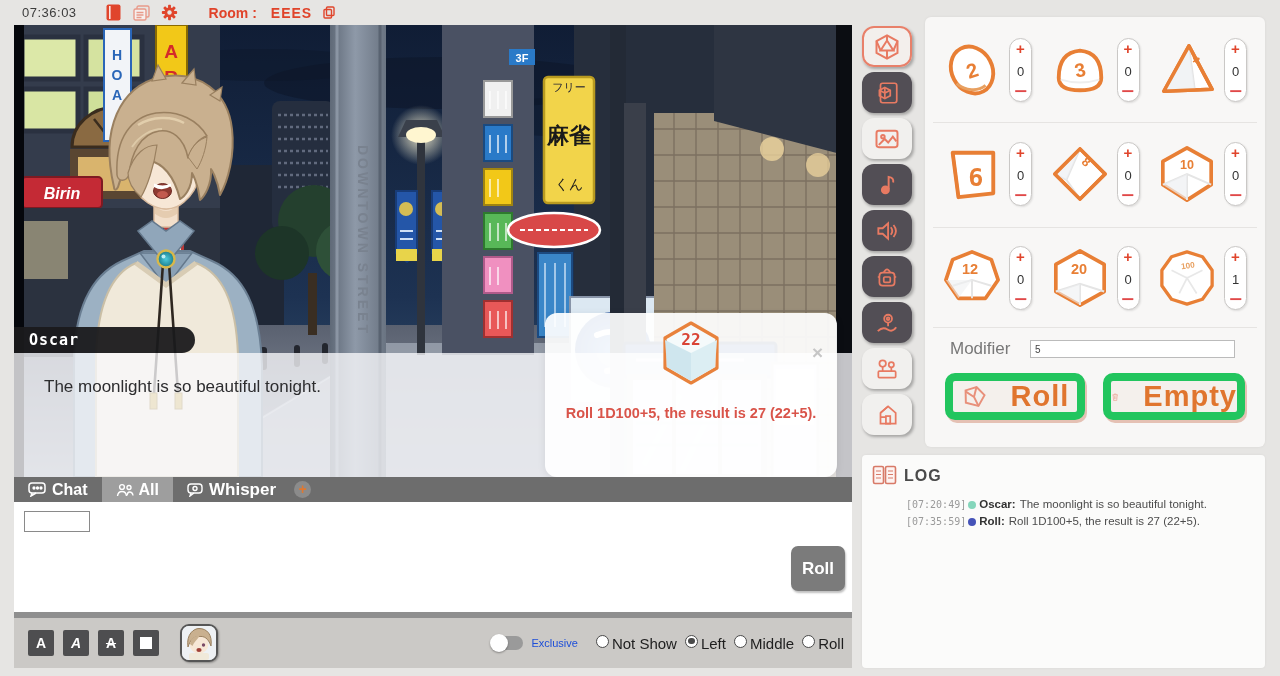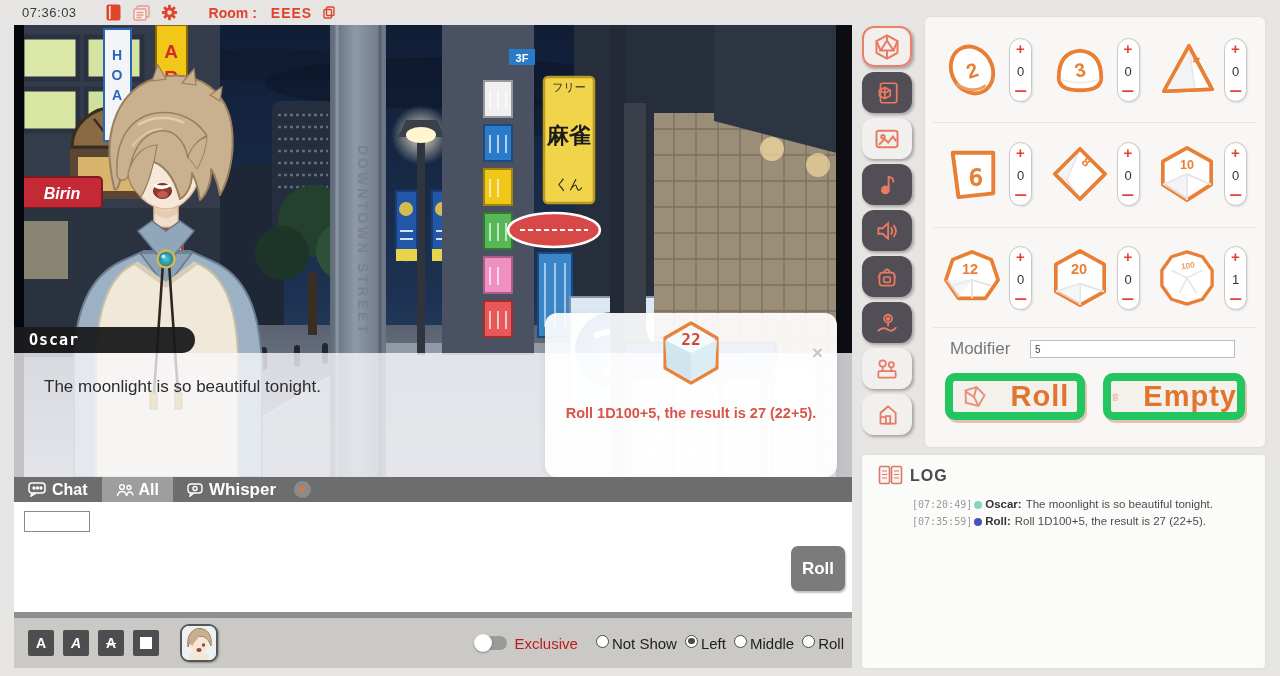--- a/index.html
+++ b/index.html
@@ -61,21 +61,21 @@
     display:flex; align-items:center; justify-content:center; }
   .fmt-btn.italic span { font-style:italic; }
   .fmt-btn.strike span { text-decoration:line-through; }
   .sq-icon { width:12px; height:12px; background:#fff; }
   .avatar { width:38px; height:38px; margin-left:12px; border:2px solid #565656; border-radius:9px;
     background:#eef1f4; overflow:hidden; cursor:pointer; box-shadow:1px 1px 2px rgba(0,0,0,.3); }
   .fmt-right { margin-left:auto; display:flex; align-items:center; gap:8px; padding-right:2px; }
   .toggle { width:31px; height:14px; border-radius:7px; background:#9a9a9a; position:relative; cursor:pointer; }
   .toggle .knob { position:absolute; left:-2px; top:-2px; width:18px; height:18px; border-radius:50%;
     background:#fff; box-shadow:0 1px 2px rgba(0,0,0,.35); }
-  .toggle-label { font-size:15px; color:#b91c1c; margin-right:10px; }
+  .toggle-label { font-size:11px; color:#1d4ed8; margin-right:10px; }
   .radio-item { display:flex; align-items:flex-start; gap:3px; cursor:pointer; }
   .radio-dot { width:13px; height:13px; border:1.6px solid #4a4a4a; border-radius:50%;
     background:#fff; position:relative; }
   .radio-item.selected .radio-dot::after { content:""; position:absolute; inset:2.2px;
     border-radius:50%; background:#4a4a4a; }
   .radio-label { font-size:15px; color:#1e1e1e; }
 
   
   .side-toolbar { position:absolute; left:862px; top:26px; width:54px;
     display:flex; flex-direction:column; gap:5px; }
@@ -107,21 +107,21 @@
     border:1px solid #bbb; background:#fff; font-size:10px; padding:0 4px; color:#444; }
   .panel-btn { position:absolute; top:356px; height:47px; background:#f4f0ec;
     border:8px solid #22c55e; border-radius:10px; cursor:pointer;
     box-shadow:2px 3px 0 rgba(214,150,126,.55); display:flex; align-items:center; justify-content:center; gap:24px; }
   .panel-btn .pb-label { color:#e0752e; font-size:29px; font-weight:bold; letter-spacing:1px; }
   .roll-btn { left:20px; width:140px; }
   .empty-btn { left:178px; width:142px; }
 
   
   .log-panel { position:absolute; left:862px; top:455px; width:403px; height:213px;
-    background:#fbfbfa; border-radius:4px; box-shadow:0 0 3px rgba(0,0,0,.06); padding:10px 10px 0 16px; }
+    background:#fbfbfa; border-radius:4px; box-shadow:0 0 3px rgba(0,0,0,.06); padding:10px 10px 0 10px; }
   .log-header { display:flex; align-items:center; gap:7px; }
   .log-title { font-size:16px; font-weight:bold; color:#4a4a4a; letter-spacing:1px; }
   .log-entries { margin:10px 0 0 34px; }
   .log-entry { display:flex; align-items:baseline; font-size:11.5px; line-height:17px; white-space:nowrap; }
   .log-time { font-family:"DejaVu Sans Mono", monospace; font-size:10px; color:#9a9a9a; }
   .log-dot { width:8px; height:8px; border-radius:50%; margin:0 3px 0 2px; align-self:center; flex:0 0 auto; }
   .log-name { font-weight:bold; color:#333; margin-right:4px; }
   .log-text { color:#4c4c4c; }
 </style>
 </head>

